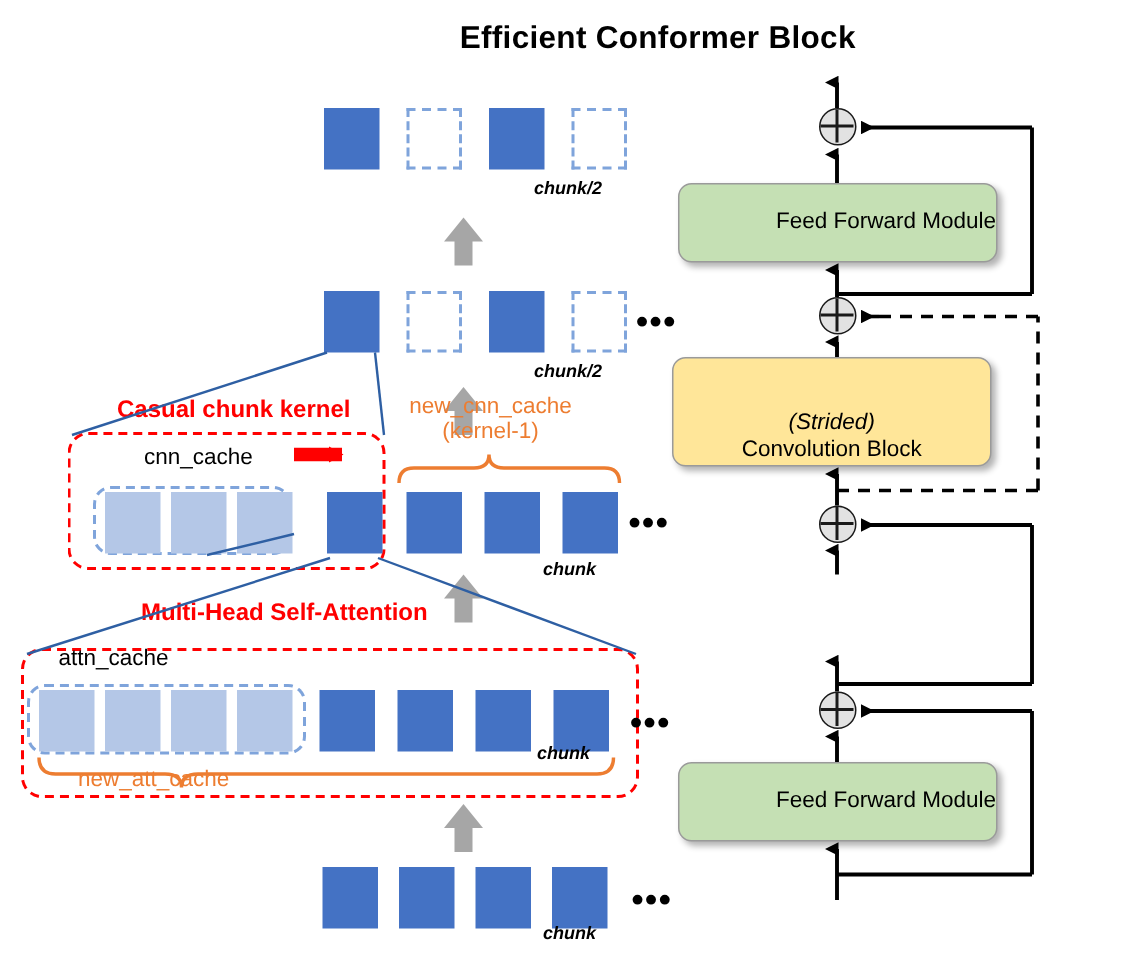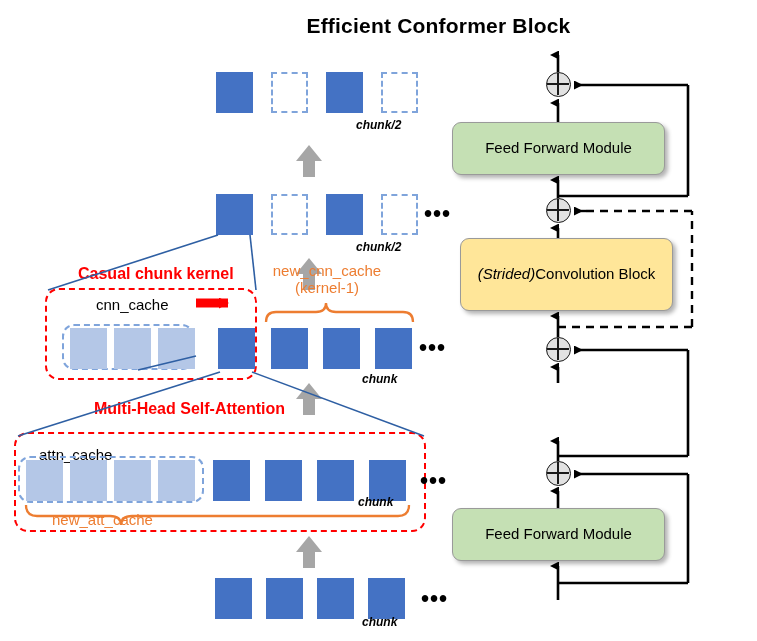--- a/index.html
+++ b/index.html
@@ -125,21 +125,21 @@
   }
 
   
   .module {
     position: absolute;
     box-sizing: border-box;
     border: 1px solid #9a9a9a;
     border-radius: 9px;
     display: flex;
     align-items: center;
-    justify-content: center;
+    justify-content: flex-end;
     text-align: center;
     font-size: 15px;
     color: #000;
     box-shadow: 3px 3px 4px rgba(0,0,0,0.30);
     line-height: 1.25;
   }
   .module .ital { font-style: italic; }
 
   
   .plus {
@@ -216,21 +216,21 @@
 
   <div class="orangelabel" style="left:262px; top:262px; width:130px;">
     <span>new_cnn_cache</span><br>
     <span>(kernel-1)</span>
   </div>
 
   <div class="uparrow" style="left:296px; top:383px;"></div>
 
   <div class="redbox" style="left:14px; top:432px; width:412px; height:100px;"></div>
   <div class="redlabel" style="left:94px; top:400px;">Multi-Head Self-Attention</div>
-  <div class="blacklabel" style="left:39px; top:432px;margin-top:14px;">attn_cache</div>
+  <div class="blacklabel" style="left:39px; top:416px;margin-top:14px;">attn_cache</div>
 
   <div class="bluebox" style="left:18px; top:456px; width:186px; height:47px;"></div>
 
   <div class="sq light" style="left:26px; top:460px;"></div>
   <div class="sq light" style="left:70px; top:460px;"></div>
   <div class="sq light" style="left:114px; top:460px;"></div>
   <div class="sq light" style="left:158px; top:460px;"></div>
   <div class="sq solid" style="left:213px; top:460px;"></div>
   <div class="sq solid" style="left:265px; top:460px;"></div>
   <div class="sq solid" style="left:317px; top:460px;"></div>
@@ -246,21 +246,21 @@
   <div class="sq solid" style="left:266px; top:578px;"></div>
   <div class="sq solid" style="left:317px; top:578px;"></div>
   <div class="sq solid" style="left:368px; top:578px;"></div>
   <div class="dots" style="left:421px; top:588px;">•••</div>
   <div class="chunklab" style="left:362px; top:615px;">chunk</div>
 
   <div class="module" style="left:452px; top:122px; width:213px; height:53px; background:#C5E0B4;">
     <span>Feed Forward Module</span>
   </div>
 
-  <div class="module" style="left:460px; top:238px; width:213px; height:73px; background:#FFE699; flex-direction:row;">
+  <div class="module" style="left:448px; top:238px; width:213px; height:73px; background:#FFE699; flex-direction:column;">
     <span class="ital">(Strided)</span>
     <span>Convolution Block</span>
   </div>
 
 
   <div class="module" style="left:452px; top:508px; width:213px; height:53px; background:#C5E0B4;">
     <span>Feed Forward Module</span>
   </div>
 
   <div class="plus" style="left:546px; top:72px;"></div>

